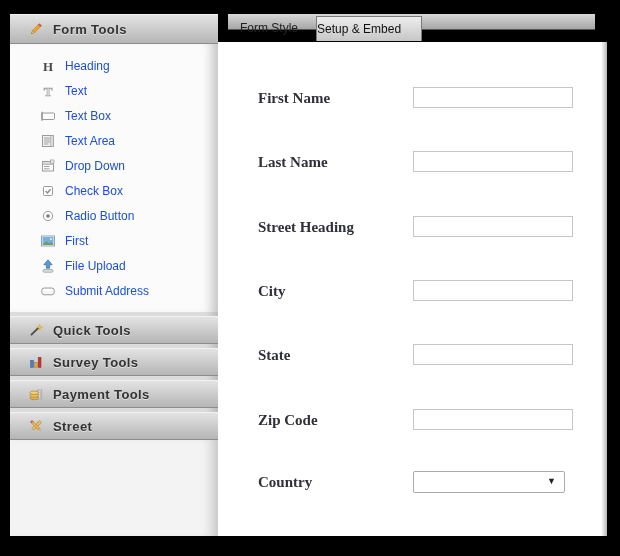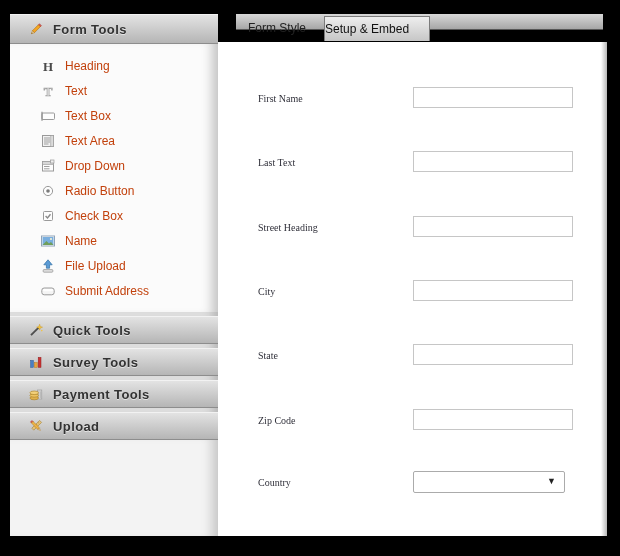--- a/index.html
+++ b/index.html
@@ -16,43 +16,43 @@
     display:flex;align-items:center;padding-left:18px;cursor:pointer;}
   .acc-header.sub{flex:0 0 28px;height:28px;text-align:right;}
   .acc-header .hlabel{font-weight:bold;font-size:13px;color:#333;
     letter-spacing:.4px;margin-left:9px;text-shadow:0 1px 0 rgba(255,255,255,.55);}
   .acc-gap{flex:0 0 4px;background:#dedede;
     box-shadow:inset -12px 0 10px -7px rgba(0,0,0,.18);}
   .tool-list{flex:0 0 268px;background:#fbfbfb;box-sizing:border-box;
     padding:9px 0 0 30px;
     box-shadow:inset -13px 0 11px -7px rgba(0,0,0,.22);}
   .tool-item{height:25px;display:flex;align-items:center;cursor:pointer;}
-  .tool-item .tlabel{font-size:12px;color:#c2410c;margin-left:9px;}
+  .tool-item .tlabel{font-size:12px;color:#1d4ed8;margin-left:9px;}
   .side-filler{flex:1 1 auto;background:#f3f3f3;
     box-shadow:inset -13px 0 11px -7px rgba(0,0,0,.18);}
   .icon16{width:16px;height:16px;flex:0 0 16px;display:block;}
   
-  .tabbar{position:absolute;left:236px;top:14px;width:367px;height:16px;
+  .tabbar{position:absolute;left:228px;top:14px;width:367px;height:16px;
     box-sizing:border-box;background:linear-gradient(#d8d8d8,#a6a6a6);
     border-bottom:1px solid #565656;}
   .tab-plain{position:absolute;left:0;top:0;width:82px;height:27px;
     display:flex;align-items:center;justify-content:center;
     font-size:12px;color:#222;cursor:pointer;}
   .tab-active{position:absolute;left:88px;top:2px;width:106px;height:25px;
     box-sizing:border-box;background:linear-gradient(#eeeeee,#c6c6c6);
     border:1px solid #7b7b7b;border-bottom:none;
     display:flex;align-items:center;
     font-size:12px;color:#111;cursor:pointer;}
   
   .main{position:absolute;left:218px;top:42px;width:389px;height:494px;background:#fff;}
   .main .edge-shadow{position:absolute;right:0;top:0;bottom:0;width:6px;
     background:linear-gradient(to right,rgba(0,0,0,0),rgba(0,0,0,.28));}
   .frow{position:absolute;left:40px;right:0;height:23px;}
   .flabel{position:absolute;left:0;top:0;line-height:23px;
-    font-family:"Liberation Serif",serif;font-weight:normal;font-size:10px;color:#30303a;}
+    font-family:"Liberation Serif",serif;font-weight:bold;font-size:15px;color:#30303a;}
   .finput{position:absolute;left:155px;top:0;width:160px;height:21px;
     box-sizing:border-box;border:1px solid #c6c6c6;background:#fff;
     font:12px "Liberation Sans",sans-serif;padding:0 4px;outline:none;}
   .fselect{position:absolute;left:155px;top:0;width:152px;height:22px;
     box-sizing:border-box;border:1px solid #ababab;border-radius:2px;background:#fff;
     cursor:pointer;}
   .fselect .caret{position:absolute;right:8px;top:50%;transform:translateY(-52%);
     font-size:9px;color:#222;line-height:1;}
 </style>
 </head>
@@ -110,40 +110,40 @@
           <rect x="2.5" y="3.5" width="11" height="9.5" fill="#fdfdfd" stroke="#9a9a9a"></rect>
           <rect x="2.5" y="3.5" width="11" height="3" fill="#d8d8d8" stroke="#9a9a9a" stroke-width="0.6"></rect>
           <rect x="10.5" y="2" width="3.5" height="3" fill="#efefef" stroke="#9a9a9a" stroke-width="0.7"></rect>
           <line x1="4" y1="8.5" x2="9.5" y2="8.5" stroke="#9f9f9f"></line>
           <line x1="4" y1="10.8" x2="9.5" y2="10.8" stroke="#9f9f9f"></line>
         </svg>
         <span class="tlabel">Drop Down</span>
       </div>
       <div class="tool-item">
         <svg class="icon16" viewBox="0 0 16 16">
+          <rect x="3.5" y="3.5" width="9" height="9" rx="1" fill="#fdfdfd" stroke="#9a9a9a"></rect>
+          <path d="M5.6 8 l1.9 2 3-3.8" fill="none" stroke="#8a8a8a" stroke-width="1.4"></path>
+        </svg>
+        <span class="tlabel">Check Box</span>
+      </div>
+      <div class="tool-item">
+        <svg class="icon16" viewBox="0 0 16 16">
           <circle cx="8" cy="8" r="4.6" fill="#fdfdfd" stroke="#9a9a9a"></circle>
           <circle cx="8" cy="8" r="1.8" fill="#7b7b7b"></circle>
         </svg>
         <span class="tlabel">Radio Button</span>
-      </div>
-      <div class="tool-item">
-        <svg class="icon16" viewBox="0 0 16 16">
-          <rect x="3.5" y="3.5" width="9" height="9" rx="1" fill="#fdfdfd" stroke="#9a9a9a"></rect>
-          <path d="M5.6 8 l1.9 2 3-3.8" fill="none" stroke="#8a8a8a" stroke-width="1.4"></path>
-        </svg>
-        <span class="tlabel">Check Box</span>
       </div>
       <div class="tool-item">
         <svg class="icon16" viewBox="0 0 16 16">
           <rect x="1.5" y="3" width="13" height="10" fill="#ffffff" stroke="#8fa3b8"></rect>
           <rect x="2.5" y="4" width="11" height="8" fill="#79aede"></rect>
           <polygon points="2.5,12 6.5,8 9,10.5 11,9 13.5,12" fill="#6f9e5b"></polygon>
           <circle cx="11" cy="6" r="1.1" fill="#f2f2d8"></circle>
         </svg>
-        <span class="tlabel">Name</span>
+        <span class="tlabel">First</span>
       </div>
       <div class="tool-item">
         <svg class="icon16" viewBox="0 0 16 16">
           <path d="M8 1.8 L12.2 6.8 H9.6 V10.2 H6.4 V6.8 H3.8 Z" fill="#5b9bd5" stroke="#2f6ea5" stroke-width="0.7"></path>
           <rect x="3.2" y="11.6" width="9.6" height="2.6" rx="0.8" fill="#e0e0e0" stroke="#9a9a9a" stroke-width="0.8"></rect>
         </svg>
         <span class="tlabel">File Upload</span>
       </div>
       <div class="tool-item">
         <svg class="icon16" viewBox="0 0 16 16">
@@ -199,21 +199,21 @@
           <line x1="6.6" y1="4" x2="8" y2="4" stroke="#a8863d" stroke-width="0.6"></line>
           <line x1="6.6" y1="6.5" x2="8" y2="6.5" stroke="#a8863d" stroke-width="0.6"></line>
           <line x1="6.6" y1="9" x2="8" y2="9" stroke="#a8863d" stroke-width="0.6"></line>
         </g>
         <g transform="rotate(-45 8 8)">
           <rect x="6.9" y="1.2" width="2.2" height="1.6" fill="#d9534f" stroke="#a03a37" stroke-width="0.4"></rect>
           <rect x="6.9" y="2.7" width="2.2" height="9" fill="#f0b64a" stroke="#b3720e" stroke-width="0.5"></rect>
           <polygon points="6.9,11.7 9.1,11.7 8,14.2" fill="#ecd9ae" stroke="#b3720e" stroke-width="0.4"></polygon>
         </g>
       </svg>
-      <span class="hlabel">Upload</span>
+      <span class="hlabel">Street</span>
     </div>
 
     <div class="side-filler"></div>
   </div>
 
   <div class="tabbar">
     <div class="tab-plain">
       <span>Form Style</span>
     </div>
     <div class="tab-active">
@@ -222,21 +222,21 @@
   </div>
 
   <div class="main">
 
     <div class="frow" style="top:45px">
       <span class="flabel">First Name</span>
       <input class="finput" type="text" value="" style="">
     </div>
 
     <div class="frow" style="top:109px">
-      <span class="flabel">Last Text</span>
+      <span class="flabel">Last Name</span>
       <input class="finput" type="text" value="" style="">
     </div>
 
     <div class="frow" style="top:174px">
       <span class="flabel">Street Heading</span>
       <input class="finput" type="text" value="" style="">
     </div>
 
     <div class="frow" style="top:238px">
       <span class="flabel">City</span>

